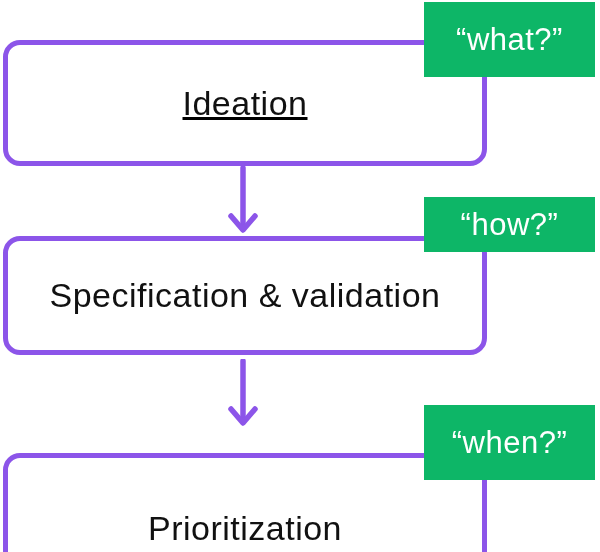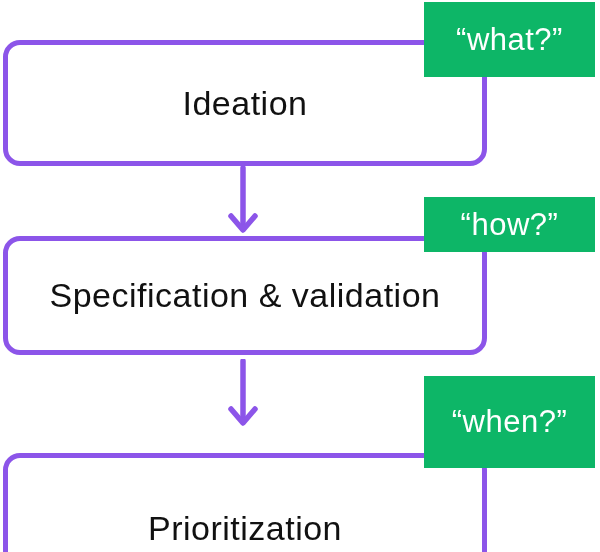--- a/index.html
+++ b/index.html
@@ -21,21 +21,21 @@
     width: 484px;
     box-sizing: border-box;
     border: 5px solid var(--purple);
     border-radius: 17px;
     background: #ffffff;
     display: flex;
     align-items: center;
     justify-content: center;
     z-index: 1;
   }
-  .step-1 { top: 40px;  height: 126px; }
+  .step-1 { top: 40px;  height: 126px; text-decoration: underline; }
   .step-2 { top: 236px; height: 119px; }
   .step-3 { top: 453px; height: 150px; }
   .step-label {
     color: var(--label_text);
     font-size: 34px;
     font-weight: 500;
     letter-spacing: 0.5px;
     white-space: nowrap;
   }
   .tag {
@@ -43,21 +43,21 @@
     left: 424px;
     width: 171px;
     background: var(--green);
     display: flex;
     align-items: center;
     justify-content: center;
     z-index: 2;
   }
   .tag-1 { top: 2px;   height: 75px; }
   .tag-2 { top: 197px; height: 55px; }
-  .tag-3 { top: 376px; height: 92px; }
+  .tag-3 { top: 405px; height: 75px; }
   .tag-label {
     color: var(--tag_text);
     font-size: 31px;
     font-weight: 400;
     letter-spacing: 0.5px;
     white-space: nowrap;
   }
   .arrow {
     position: absolute;
     left: 221px;

